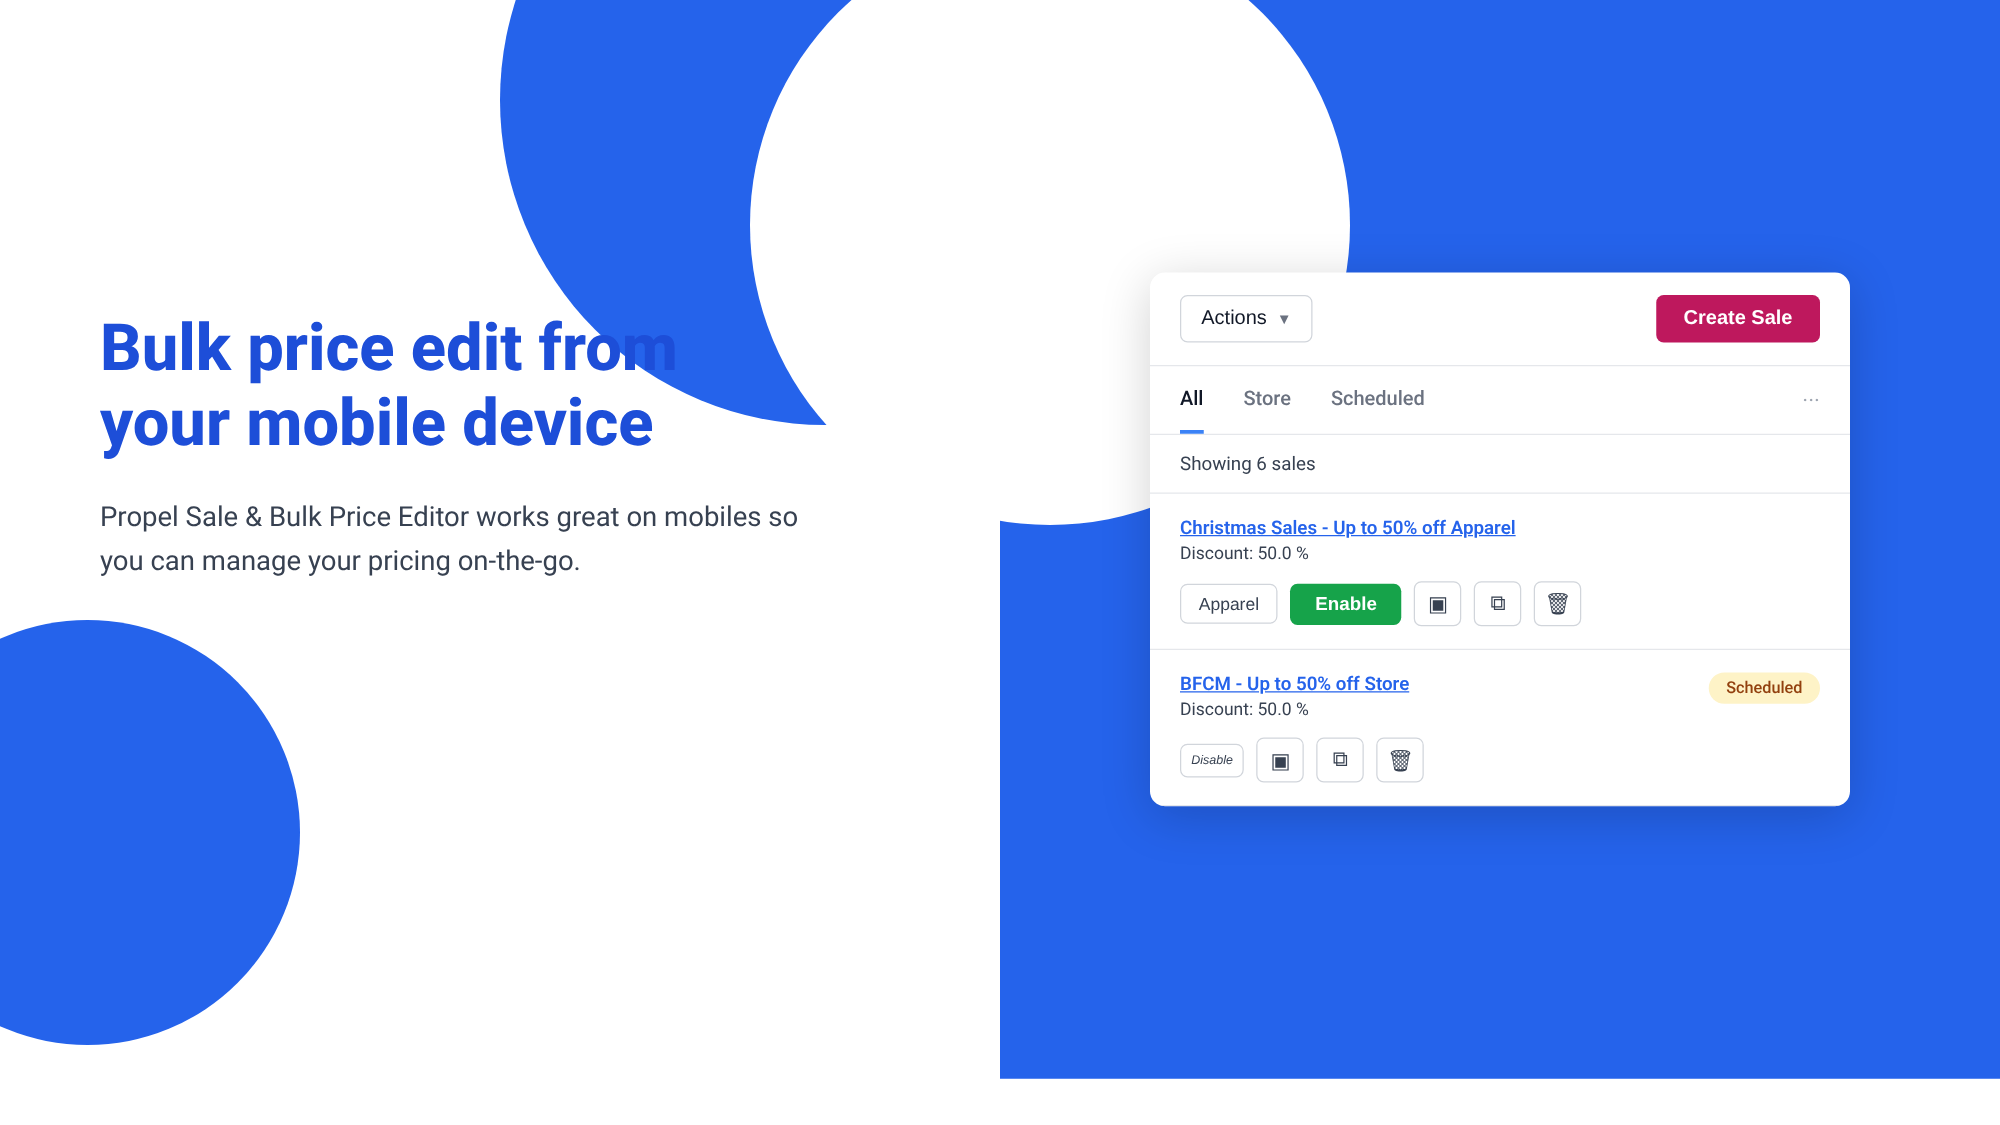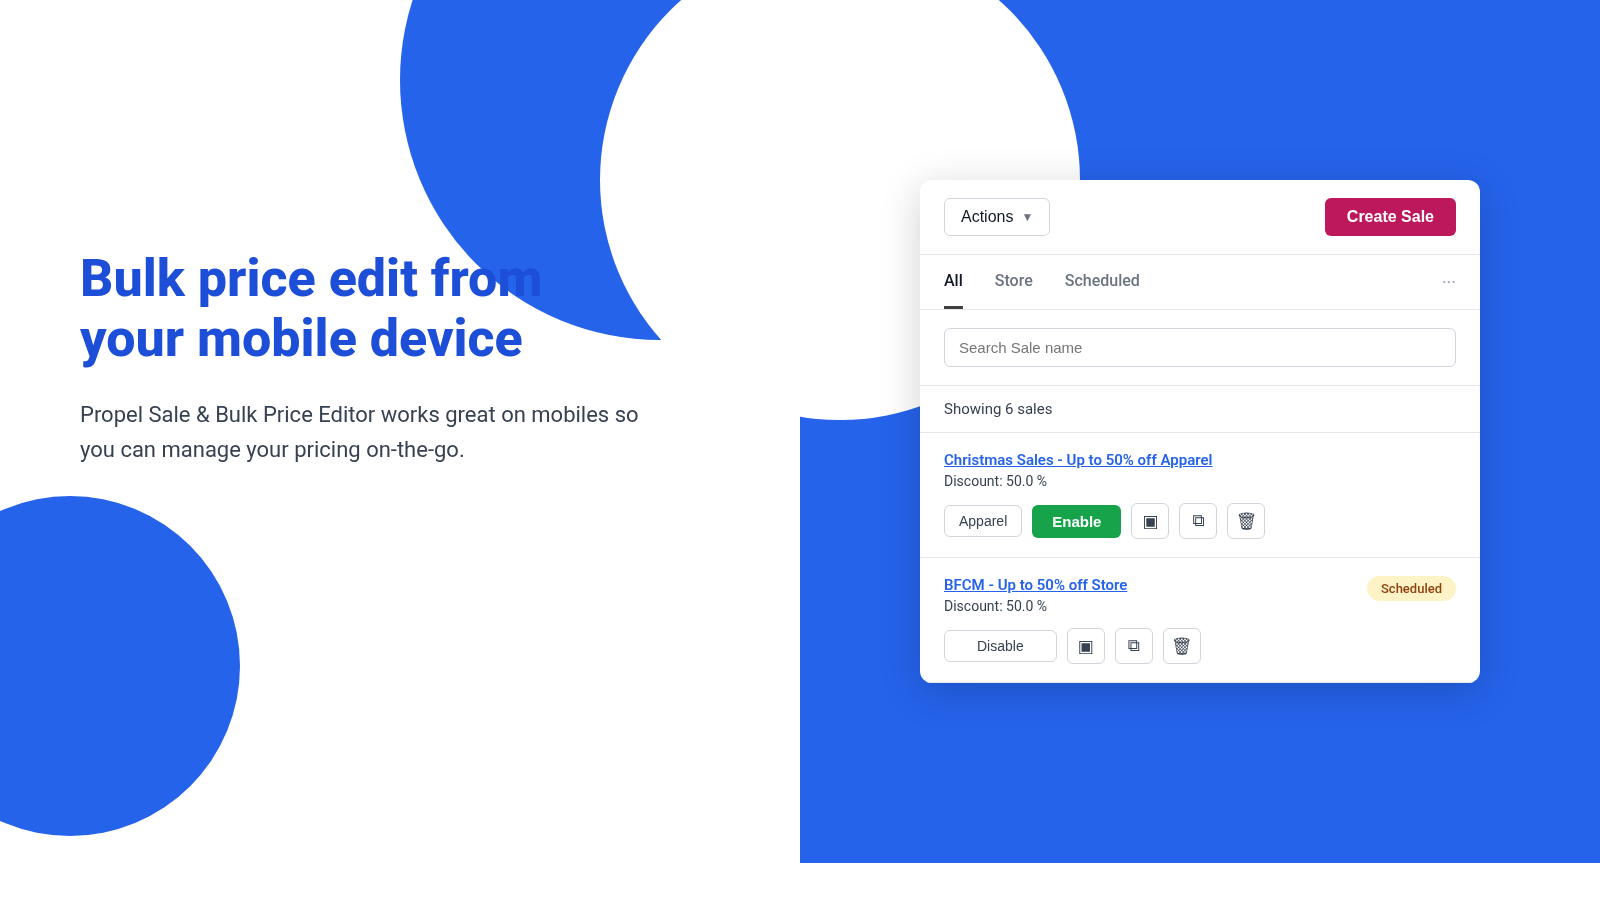--- a/index.html
+++ b/index.html
@@ -161,21 +161,21 @@
       padding: 16px 0;
       font-size: 16px;
       font-weight: 500;
       color: #6b7280;
       cursor: pointer;
       border-bottom: 3px solid transparent;
     }
 
     .tab.active {
       color: #111827;
-      border-bottom: 3px solid #404040;
+      border-bottom: 3px solid #3b82f6;
     }
 
     .tab-more {
       color: #9ca3af;
       font-size: 18px;
       cursor: pointer;
       margin-left: auto;
     }
 
     
@@ -248,24 +248,25 @@
       font-size: 15px;
       font-weight: 600;
       cursor: pointer;
     }
 
     .disable-btn {
       background: #fff;
       color: #374151;
       border: 1.5px solid #d1d5db;
       border-radius: 6px;
-      padding: 7px 32px;
-      font-size: 14px;
-      font-weight: 500;
-      cursor: pointer;
+      padding: 7px 8px;
+      font-size: 10px;
+      font-weight: 500;
+      cursor: pointer;
+      font-style: italic;
     }
 
     .icon-btn {
       width: 38px;
       height: 36px;
       border: 1.5px solid #d1d5db;
       background: #fff;
       border-radius: 6px;
       display: flex;
       align-items: center;
@@ -331,23 +332,20 @@
 
     <div class="card-body">
 
       <div class="tabs-row">
         <div class="tab active">All</div>
         <div class="tab">Store</div>
         <div class="tab">Scheduled</div>
         <div class="tab-more">···</div>
       </div>
 
-      <div class="search-section">
-        <input class="search-input" type="text" placeholder="Search Sale name" style="">
-      </div>
 
       <div class="showing-count">Showing 6 sales</div>
 
       <div class="sale-item">
         <div class="sale-title">Christmas Sales - Up to 50% off Apparel</div>
         <div class="sale-discount">Discount: 50.0 %</div>
         <div class="sale-actions-row">
           <button class="status-badge">Apparel</button>
           <button class="enable-btn">Enable</button>
           <button class="icon-btn">

